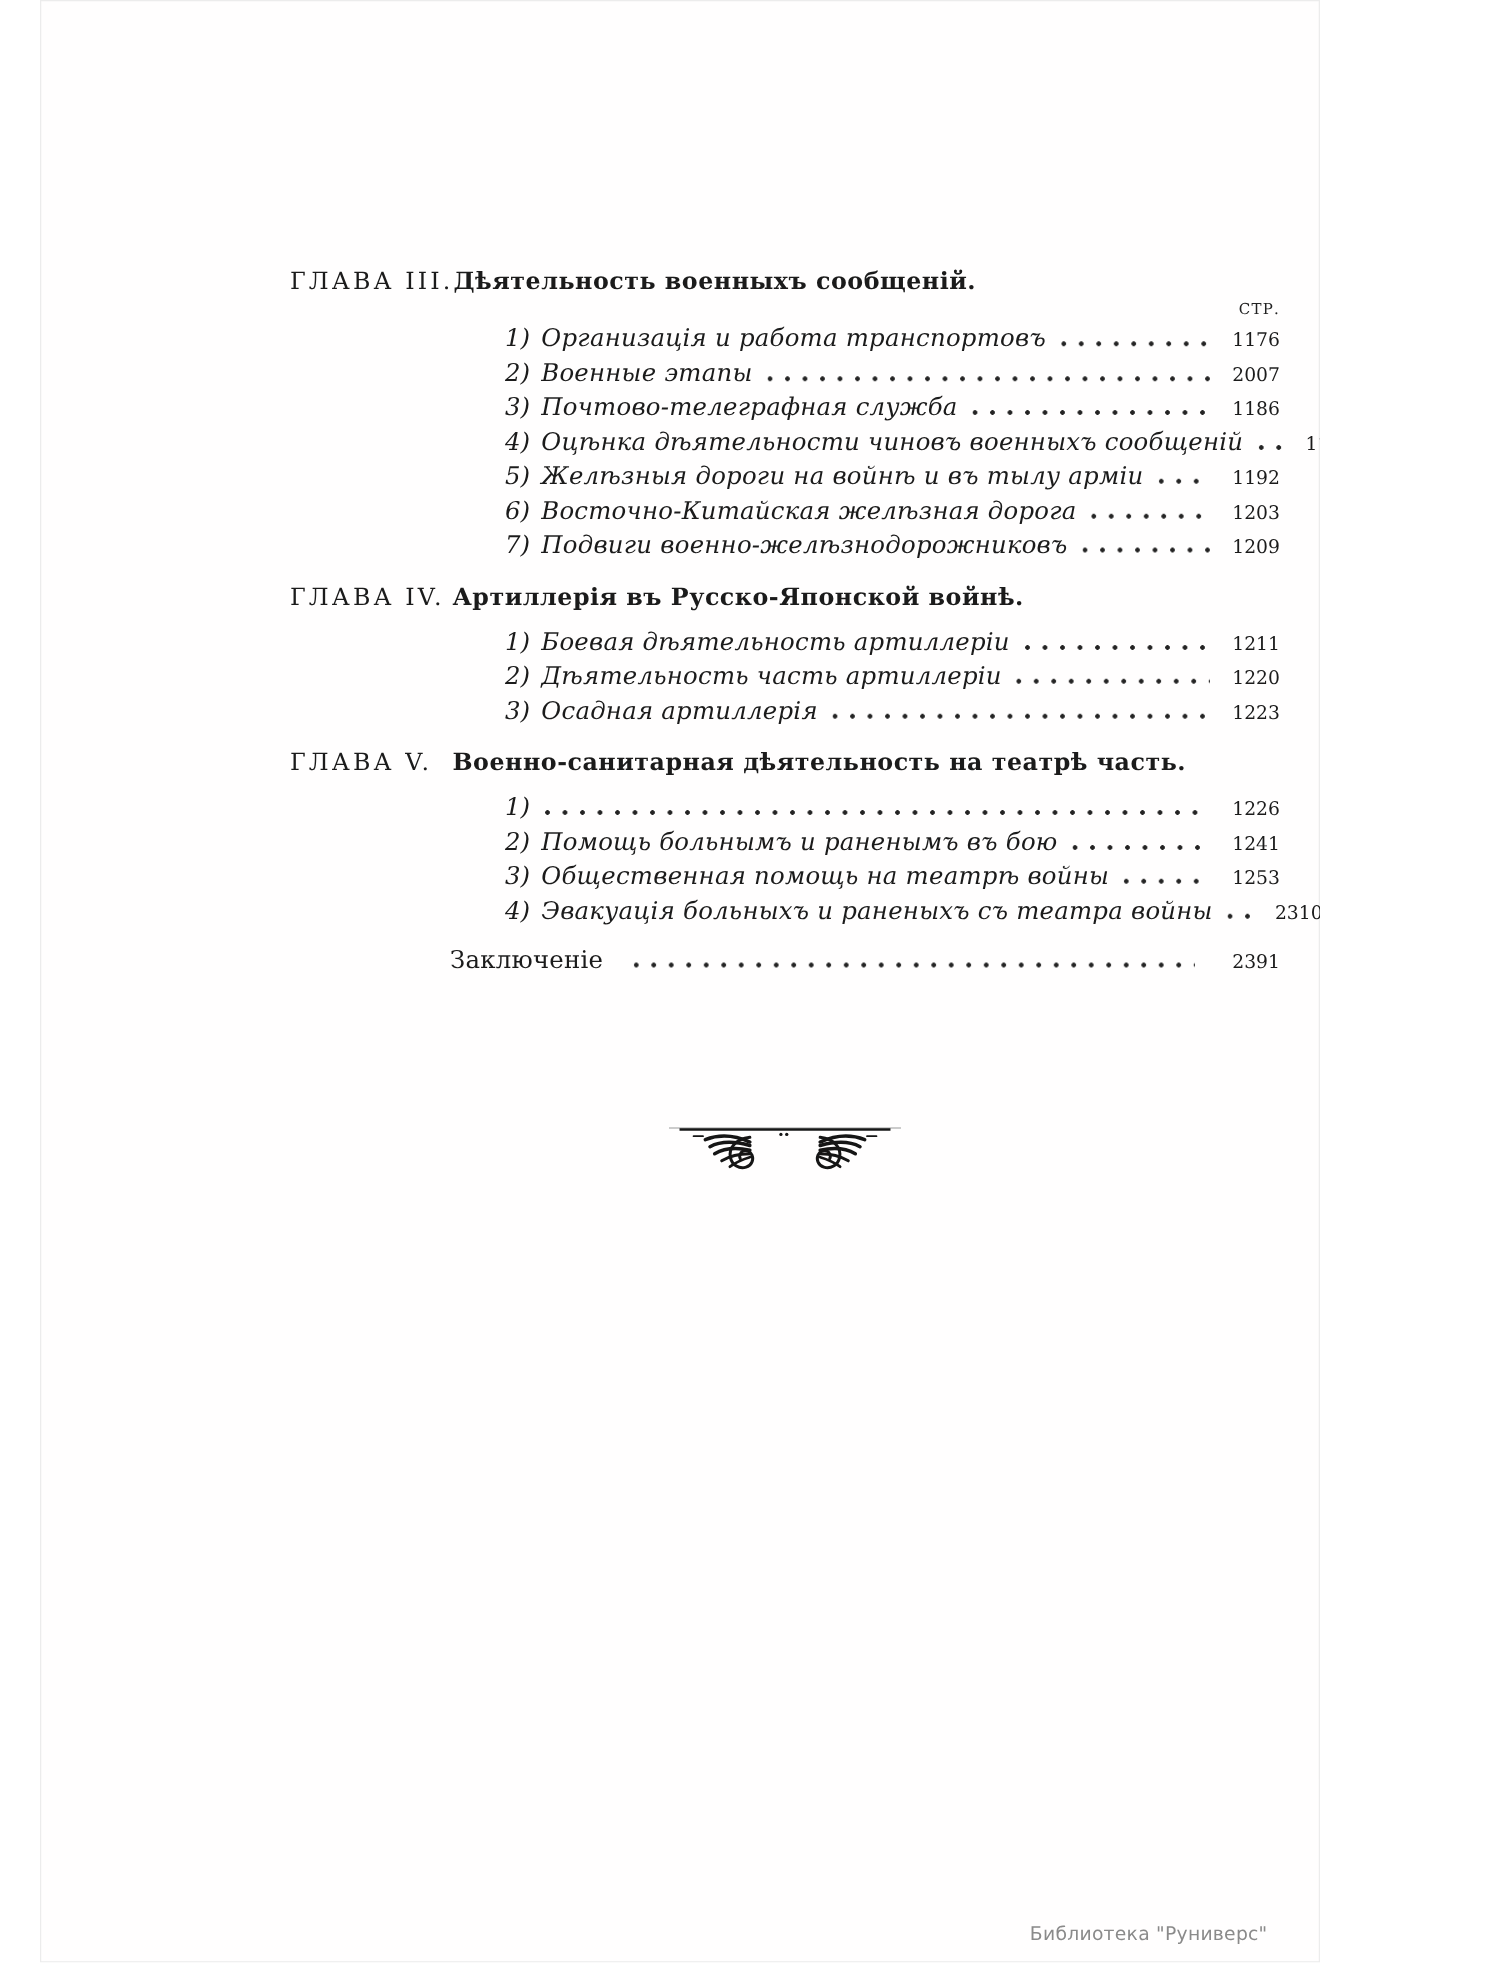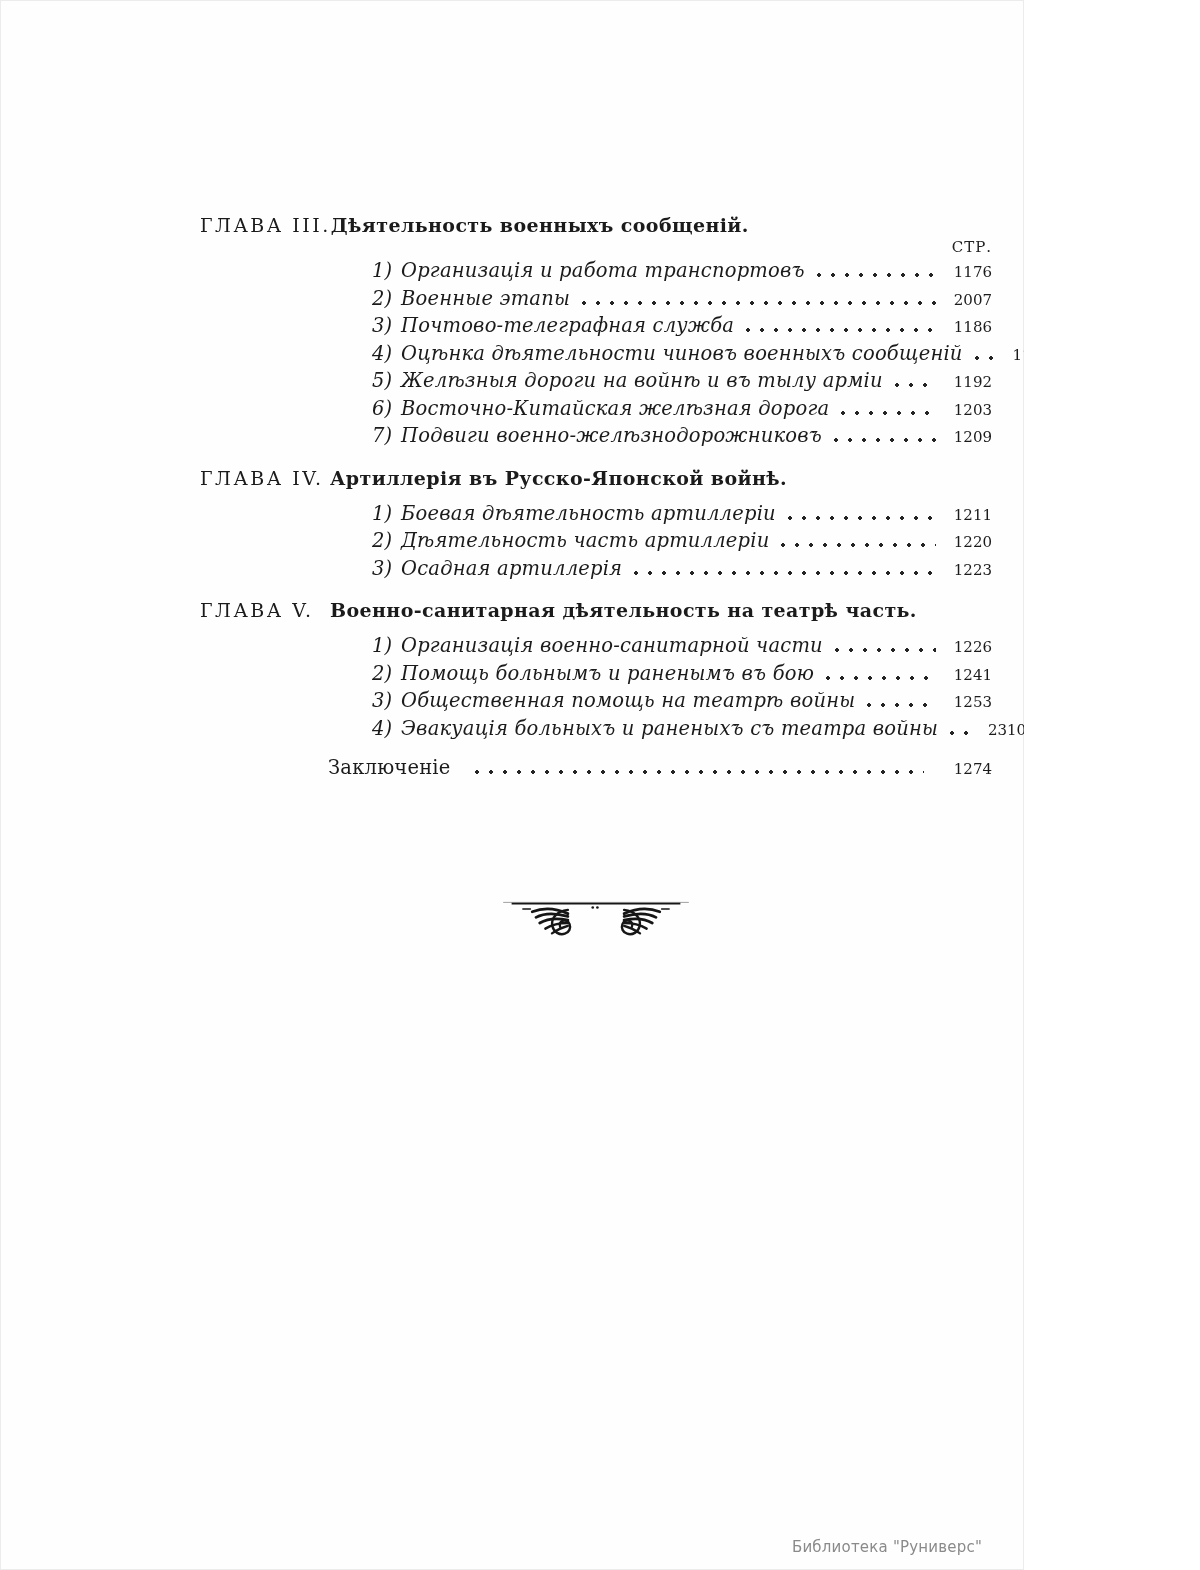--- a/index.html
+++ b/index.html
@@ -5,20 +5,21 @@
   html,body { margin:0; padding:0; background:#ffffff; }
   .page {
     position: relative;
     width: 1024px;
     height: 1570px;
     background: #fffefe;
     overflow: hidden;
     font-family: "DejaVu Serif", "Liberation Serif", serif;
     color: #1b1b1b;
     box-shadow: inset 0 0 0 1px #ececec;
+    margin-left: 32px;
   }
   .content {
     position: absolute;
     left: 200px;
     top: 0;
     width: 792px;
     padding-top: 212px;
   }
   .chapter-heading {
     display: flex;
@@ -31,21 +32,21 @@
     flex: 0 0 130px;
     letter-spacing: 2.5px;
     font-weight: normal;
   }
   .chapter-heading .chap-title {
     font-weight: bold;
     letter-spacing: 0.4px;
   }
   .str-label {
     text-align: right;
-    font-size: 15px;
+    font-size: 12px;
     letter-spacing: 1px;
     line-height: 14px;
     margin-top: 2px;
     color: #222;
   }
   .toc-items { margin-top: 4px; }
   .mt-sec { margin-top: 14px; }
   .toc-row {
     display: flex;
     align-items: baseline;
@@ -183,21 +184,20 @@
       </div>
     </div>
 
     <div class="chapter-heading mt-sec">
       <span class="chap-label">ГЛАВА V.</span>
       <span class="chap-title">Военно-санитарная дѣятельность на театрѣ часть.</span>
     </div>
     <div class="toc-items" style="margin-top:10px;">
       <div class="toc-row">
         <span class="num">1)</span>
-        <span class="title">Организація военно-санитарной части</span>
         <span class="leader"></span>
         <span class="pagenum">1226</span>
       </div>
       <div class="toc-row">
         <span class="num">2)</span>
         <span class="title">Помощь больнымъ и раненымъ въ бою</span>
         <span class="leader"></span>
         <span class="pagenum">1241</span>
       </div>
       <div class="toc-row">
@@ -210,21 +210,21 @@
         <span class="num">4)</span>
         <span class="title">Эвакуація больныхъ и раненыхъ съ театра войны</span>
         <span class="leader"></span>
         <span class="pagenum">2310</span>
       </div>
     </div>
 
     <div class="toc-row conclusion-row">
       <span class="title">Заключеніе</span>
       <span class="leader"></span>
-      <span class="pagenum">1274</span>
+      <span class="pagenum">2391</span>
     </div>
 
     <svg class="ornament" viewBox="0 0 200 48" xmlns="http://www.w3.org/2000/svg" aria-hidden="true">
       <line x1="1" y1="10" x2="199" y2="10" stroke="#9a9a9a" stroke-width="1"></line>
       <line x1="10" y1="11.3" x2="190" y2="11.3" stroke="#161616" stroke-width="2"></line>
       <circle cx="96.5" cy="15.5" r="1.4" fill="#161616"></circle>
       <circle cx="101.5" cy="15.5" r="1.4" fill="#161616"></circle>
       <g id="flourish-left" stroke="#161616" fill="none" stroke-linecap="round">
         <path d="M70,22 Q50,13 32,20" stroke-width="3"></path>
         <path d="M70,25 Q49,19 36,26" stroke-width="3"></path>

